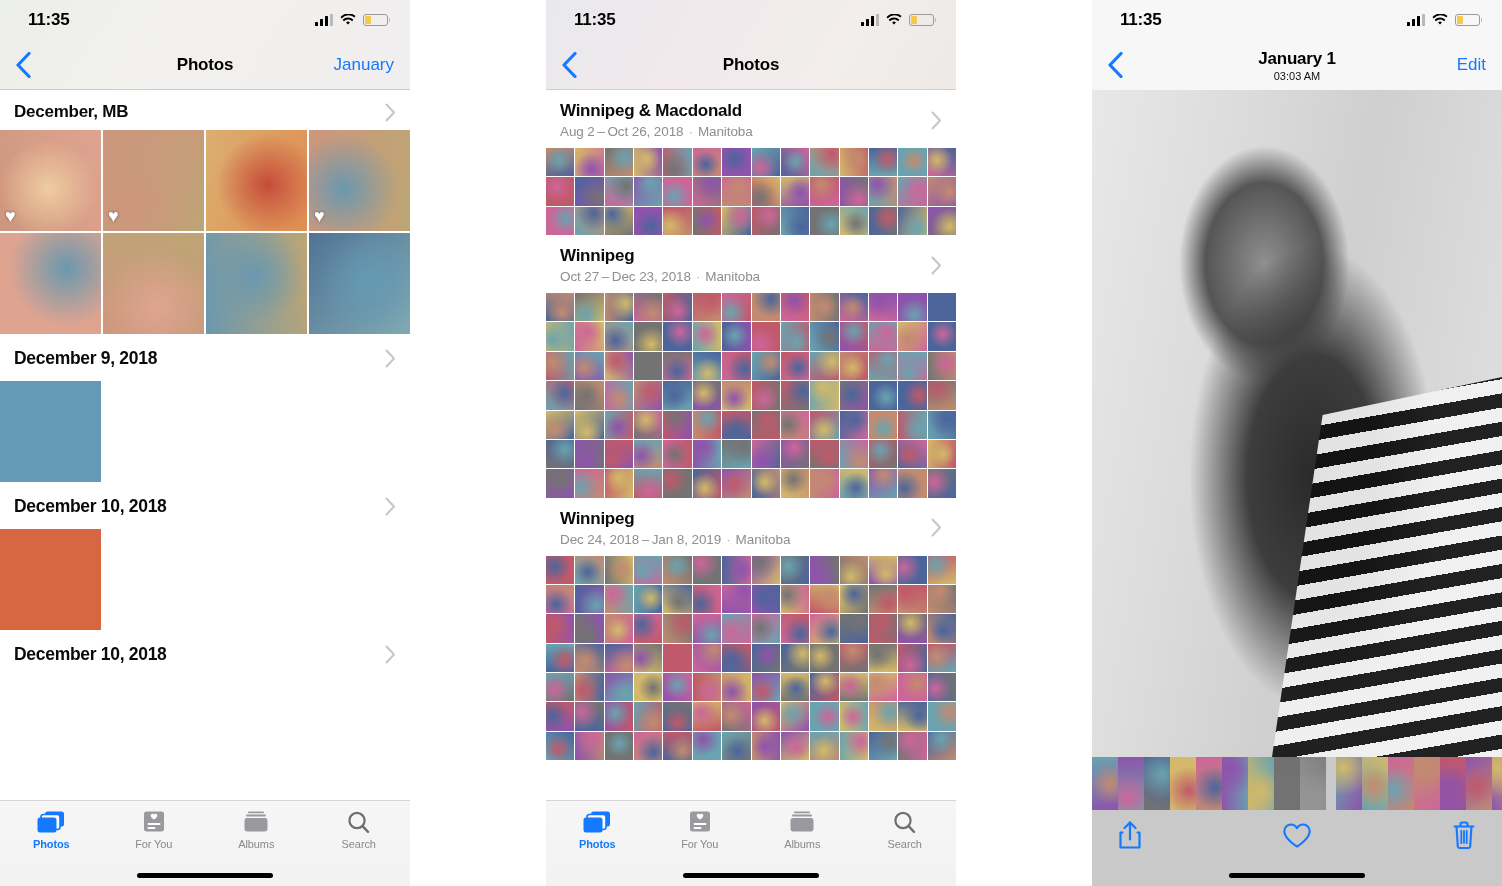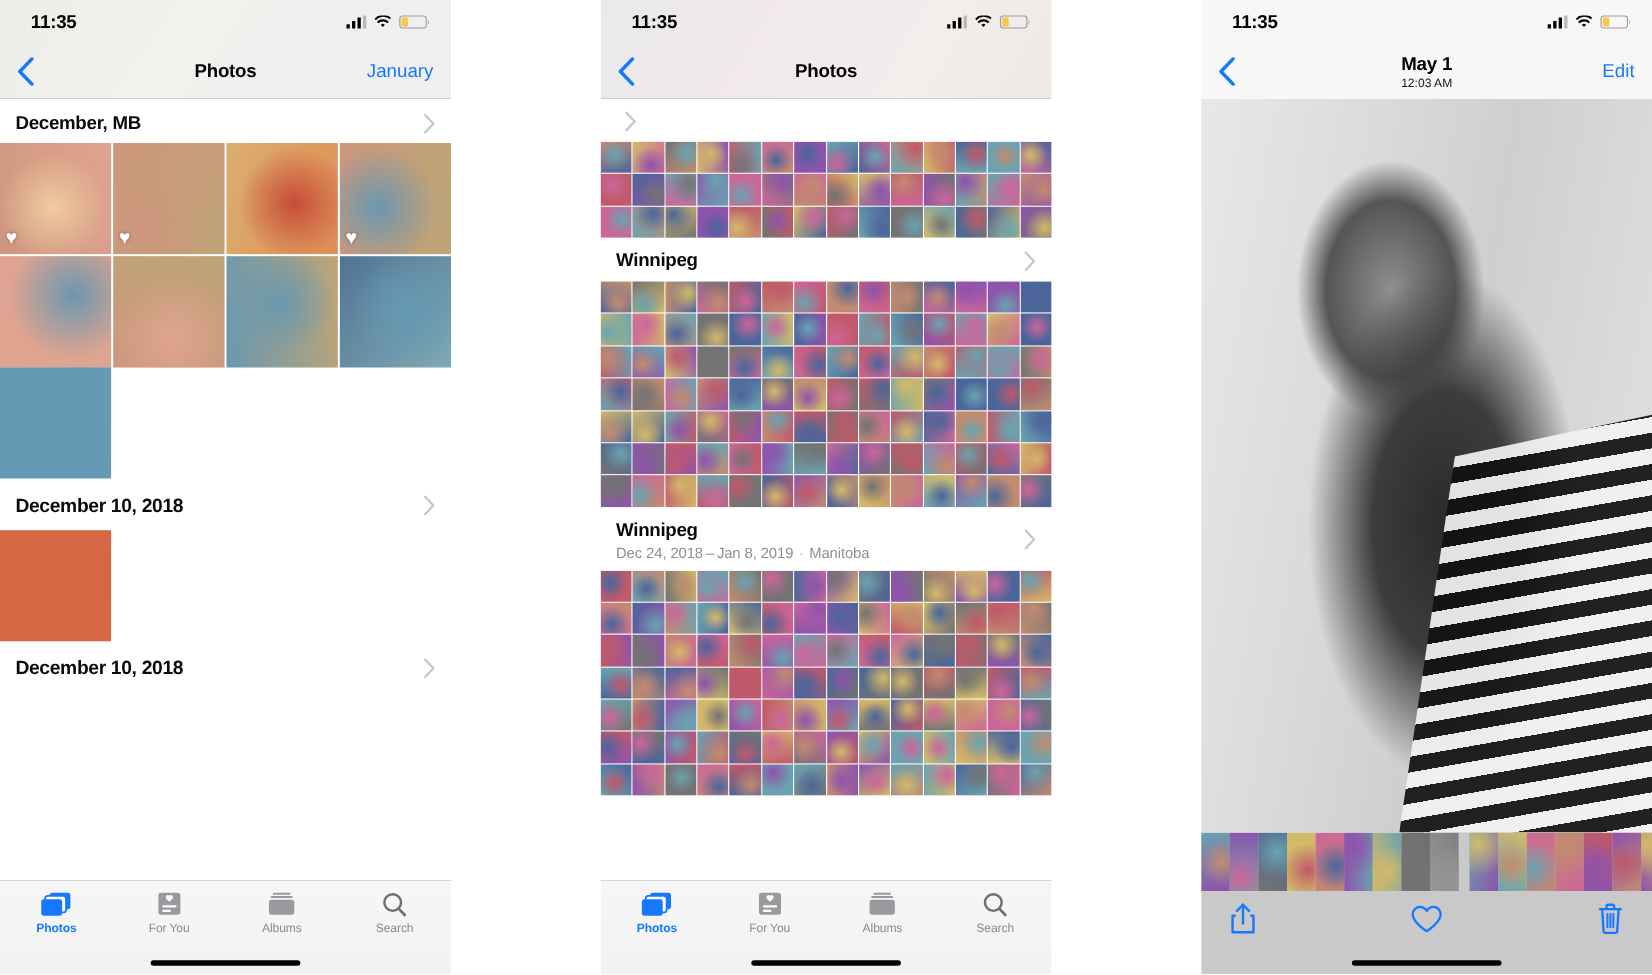--- a/index.html
+++ b/index.html
@@ -215,20 +215,28 @@
         </div>
         <div class="cell">
           <div class="inner" style="background: radial-gradient(circle at 48% 42%, rgb(106, 152, 175) 0%, transparent 62%), linear-gradient(264deg, rgb(189, 165, 117) 0%, rgb(106, 152, 175) 100%);"></div>
         </div>
         <div class="cell">
           <div class="inner" style="background: radial-gradient(circle at 60% 48%, rgb(100, 154, 180) 0%, transparent 62%), linear-gradient(312deg, rgb(128, 170, 179) 0%, rgb(80, 115, 149) 100%);"></div>
         </div>
       </div>
 
     <div id="p1days">
+        <div class="day-row">
+          <div class="day-title">December 9, 2018</div>
+          <div class="chev">
+            <svg width="11" height="19" viewBox="0 0 11 19">
+              <path d="M1.5 1.5L9 9.5 1.5 17.5" stroke="#c6c6ca" stroke-width="2" fill="none" stroke-linecap="round" stroke-linejoin="round"></path>
+            </svg>
+          </div>
+        </div>
         <div class="single" style="background: radial-gradient(circle at 72% 27%, rgb(100, 154, 180) 0%, transparent 62%), linear-gradient(249deg, rgb(100, 154, 180) 0%, rgb(100, 154, 180) 100%);"></div>
         <div class="day-row">
           <div class="day-title">December 10, 2018</div>
           <div class="chev">
             <svg width="11" height="19" viewBox="0 0 11 19">
               <path d="M1.5 1.5L9 9.5 1.5 17.5" stroke="#c6c6ca" stroke-width="2" fill="none" stroke-linecap="round" stroke-linejoin="round"></path>
             </svg>
           </div>
         </div>
         <div class="single" style="background: radial-gradient(circle at 56% 38%, rgb(215, 103, 66) 0%, transparent 62%), linear-gradient(238deg, rgb(215, 103, 66) 0%, rgb(215, 103, 66) 100%);"></div>
@@ -318,20 +326,24 @@
             </svg>
         </div>
         <div class="nav-title-wrap">
           <div class="nav-title">Photos</div>
         </div>
       </div>
     </div>
 
     <div id="p2sections">
         <div class="sec">
+          <div class="sec-txt">
+            <div class="sec-title">Winnipeg &amp; Macdonald</div>
+            <div class="sec-sub"><span>Aug 2 – Oct 26, 2018</span><span class="dot">·</span><span>Manitoba</span></div>
+          </div>
           <div class="chev">
             <svg width="11" height="19" viewBox="0 0 11 19">
               <path d="M1.5 1.5L9 9.5 1.5 17.5" stroke="#c6c6ca" stroke-width="2" fill="none" stroke-linecap="round" stroke-linejoin="round"></path>
             </svg>
           </div>
         </div>
         <div class="mosaic" style="grid-template-columns: repeat(14, 1fr);">
           <div class="mcell" style="background: radial-gradient(circle at 46% 42%, rgb(106, 163, 175) 0%, transparent 62%), linear-gradient(164deg, rgb(194, 139, 112) 0%, rgb(75, 101, 155) 100%);"></div>
           <div class="mcell" style="background: radial-gradient(circle at 56% 76%, rgb(142, 83, 172) 0%, transparent 62%), linear-gradient(117deg, rgb(211, 185, 105) 0%, rgb(204, 102, 153) 100%);"></div>
           <div class="mcell" style="background: radial-gradient(circle at 70% 33%, rgb(106, 163, 175) 0%, transparent 62%), linear-gradient(149deg, rgb(115, 115, 115) 0%, rgb(194, 139, 112) 100%);"></div>
@@ -371,20 +383,21 @@
           <div class="mcell" style="background: radial-gradient(circle at 73% 74%, rgb(75, 101, 155) 0%, transparent 62%), linear-gradient(58deg, rgb(106, 163, 175) 0%, rgb(75, 101, 155) 100%);"></div>
           <div class="mcell" style="background: radial-gradient(circle at 74% 62%, rgb(106, 163, 175) 0%, transparent 62%), linear-gradient(152deg, rgb(115, 115, 115) 0%, rgb(115, 115, 115) 100%);"></div>
           <div class="mcell" style="background: radial-gradient(circle at 57% 60%, rgb(115, 115, 115) 0%, transparent 62%), linear-gradient(38deg, rgb(211, 185, 105) 0%, rgb(106, 163, 175) 100%);"></div>
           <div class="mcell" style="background: radial-gradient(circle at 67% 38%, rgb(192, 89, 106) 0%, transparent 62%), linear-gradient(83deg, rgb(75, 101, 155) 0%, rgb(115, 115, 115) 100%);"></div>
           <div class="mcell" style="background: radial-gradient(circle at 68% 78%, rgb(106, 163, 175) 0%, transparent 62%), linear-gradient(294deg, rgb(211, 185, 105) 0%, rgb(75, 101, 155) 100%);"></div>
           <div class="mcell" style="background: radial-gradient(circle at 78% 69%, rgb(211, 185, 105) 0%, transparent 62%), linear-gradient(320deg, rgb(115, 115, 115) 0%, rgb(142, 83, 172) 100%);"></div>
         </div>
         <div class="sec">
           <div class="sec-txt">
             <div class="sec-title">Winnipeg</div>
+            <div class="sec-sub"><span>Oct 27 – Dec 23, 2018</span><span class="dot">·</span><span>Manitoba</span></div>
           </div>
           <div class="chev">
             <svg width="11" height="19" viewBox="0 0 11 19">
               <path d="M1.5 1.5L9 9.5 1.5 17.5" stroke="#c6c6ca" stroke-width="2" fill="none" stroke-linecap="round" stroke-linejoin="round"></path>
             </svg>
           </div>
         </div>
         <div class="mosaic" style="grid-template-columns: repeat(14, 1fr);">
           <div class="mcell" style="background: radial-gradient(circle at 57% 70%, rgb(194, 139, 112) 0%, transparent 62%), linear-gradient(197deg, rgb(194, 139, 112) 0%, rgb(75, 101, 155) 100%);"></div>
           <div class="mcell" style="background: radial-gradient(circle at 35% 79%, rgb(106, 163, 175) 0%, transparent 62%), linear-gradient(146deg, rgb(115, 115, 115) 0%, rgb(211, 185, 105) 100%);"></div>
@@ -667,22 +680,22 @@
             </span>
         </div>
       </div>
       <div class="navbar" style="border-bottom:none;">
         <div class="nav-back">
           <svg width="15" height="26" viewBox="0 0 15 26">
               <path d="M13 1.5L2 13l11 11.5" stroke="#1479ff" stroke-width="3.2" fill="none" stroke-linecap="round" stroke-linejoin="round"></path>
             </svg>
         </div>
         <div class="nav-title-wrap">
-          <div class="nav-title">May 1</div>
-          <div class="nav-sub">12:03 AM</div>
+          <div class="nav-title">January 1</div>
+          <div class="nav-sub">03:03 AM</div>
         </div>
         <div class="nav-action">Edit</div>
       </div>
     </div>
 
     <div class="p3-photo" id="p3img" style="background: radial-gradient(42% 48% at 54% 58%, rgb(42, 42, 42) 0%, rgb(61, 61, 61) 38%, transparent 72%), radial-gradient(26% 22% at 42% 26%, rgb(143, 143, 143) 0%, rgb(85, 85, 85) 55%, transparent 80%), linear-gradient(100deg, rgb(232, 232, 232) 0%, rgb(220, 220, 220) 28%, rgb(207, 207, 207) 55%, rgb(227, 227, 227) 100%); filter: grayscale(1);">
         <div style="position: absolute; right: 0px; bottom: 0px; width: 230px; height: 380px; background: repeating-linear-gradient(170deg, rgb(17, 17, 17) 0px, rgb(17, 17, 17) 14px, rgb(242, 242, 242) 14px, rgb(242, 242, 242) 28px); clip-path: polygon(22% 10%, 100% 0px, 100% 100%, 0px 100%); opacity: 0.92;"></div>
       </div>
 
     <div class="p3-toolbar">

